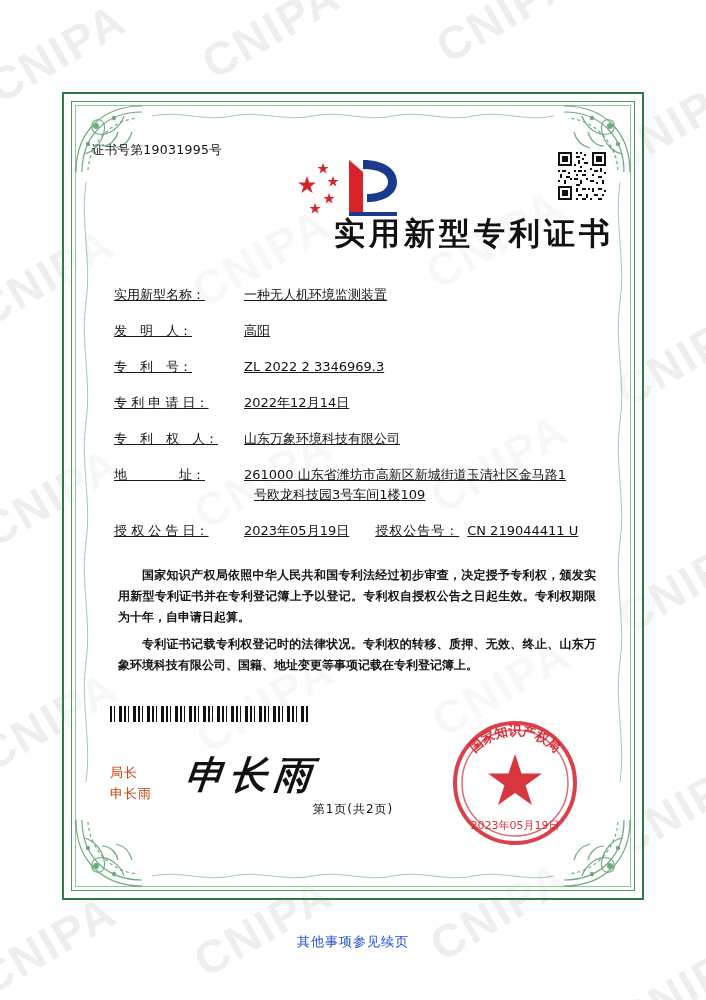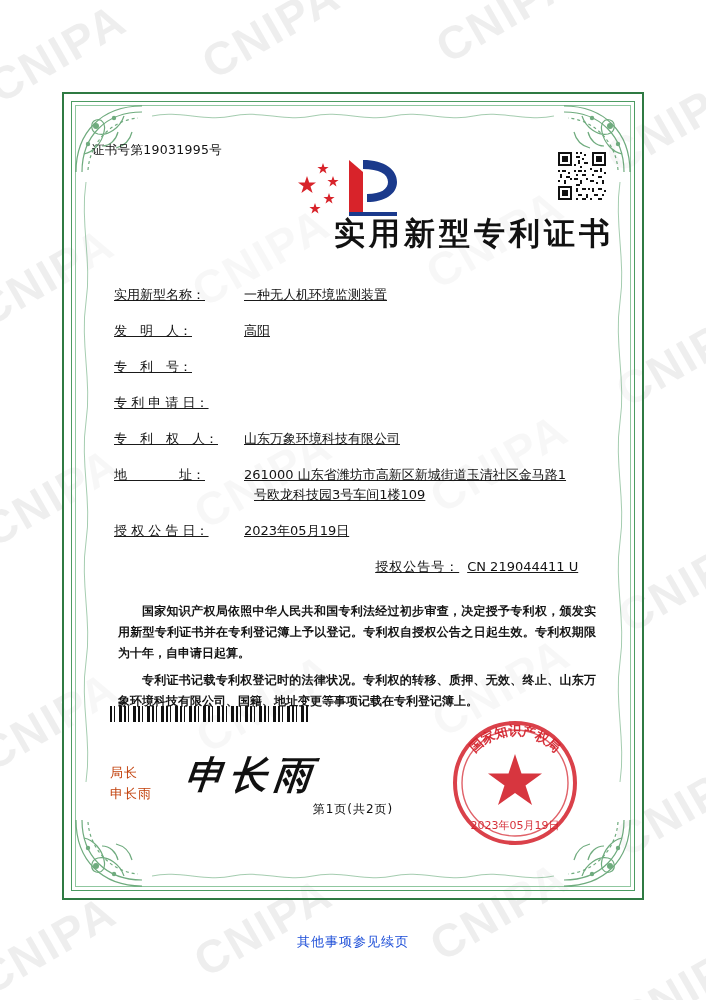--- a/index.html
+++ b/index.html
@@ -165,21 +165,20 @@
     flex: 1 1 auto;
     padding-left: 10px;
   }
   .field .val .line2 { display: block; padding-left: 10px; }
 
   .field.split { }
   .field .right-grp {
     display: flex;
     align-items: center;
     margin-left: 26px;
-    margin-top: 36px;
   }
   .field .right-grp .lbl2 {
     white-space: nowrap;
     letter-spacing: 1px;
   }
   .field .right-grp .val2 { padding-left: 8px; }
 
   .paras {
     margin-top: 24px;
     padding: 0 18px 0 26px;
@@ -474,24 +473,26 @@
         <div class="val">一种无人机环境监测装置</div>
       </div>
 
       <div class="field">
         <div class="lbl">发　明　人：</div>
         <div class="val">高阳</div>
       </div>
 
       <div class="field">
         <div class="lbl">专　利　号：</div>
+        <div class="val">ZL 2022 2 3346969.3</div>
       </div>
 
       <div class="field">
         <div class="lbl">专 利 申 请 日：</div>
+        <div class="val">2022年12月14日</div>
       </div>
 
       <div class="field">
         <div class="lbl">专　利　权　人：</div>
         <div class="val">山东万象环境科技有限公司</div>
       </div>
 
       <div class="field">
         <div class="lbl">地　　　　址：</div>
         <div class="val">

